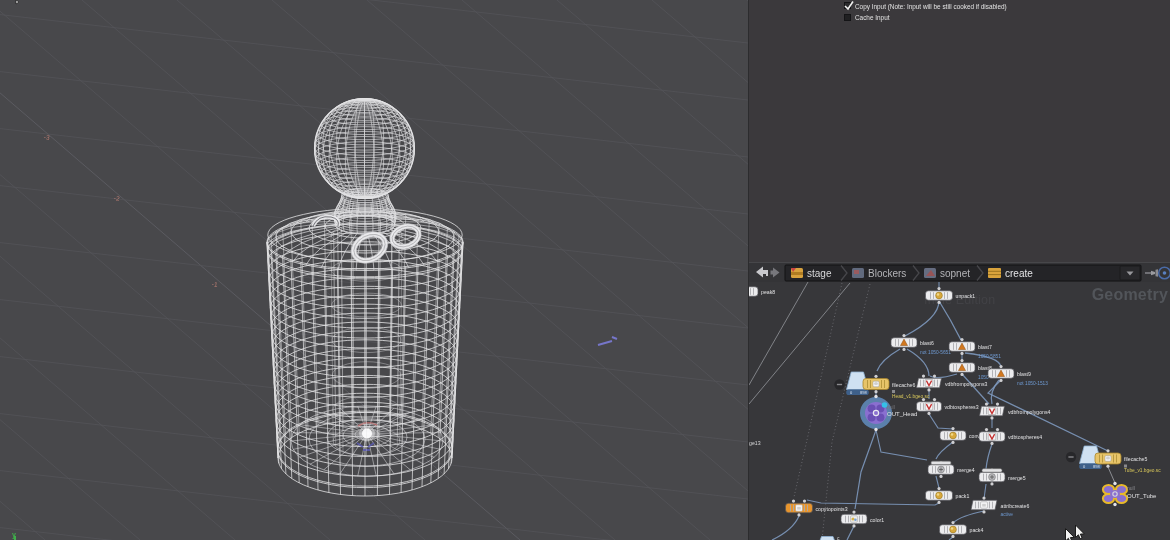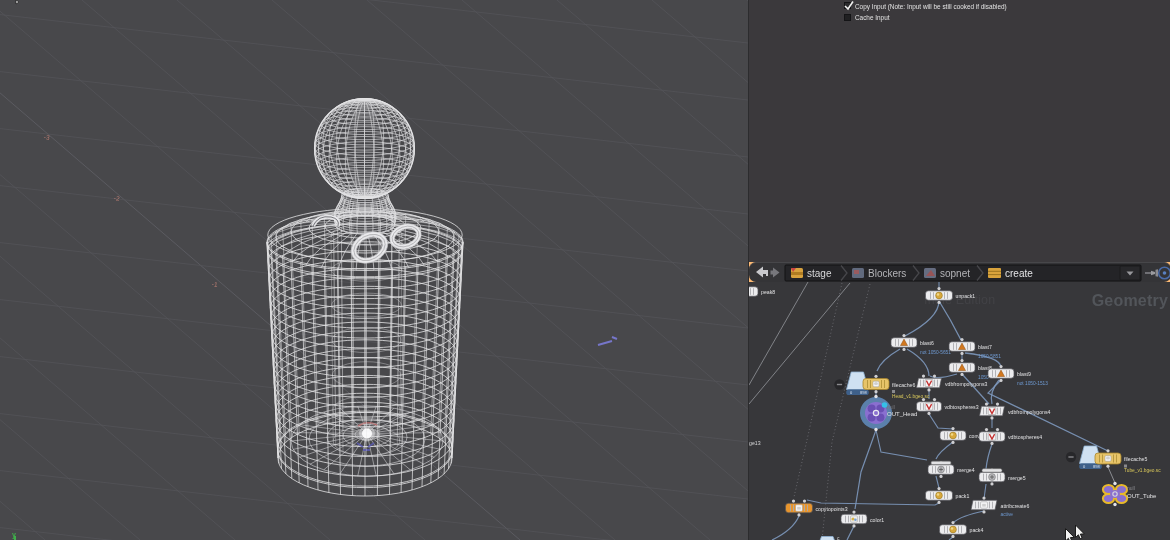--- a/index.html
+++ b/index.html
@@ -1,19 +1,19 @@
 <!DOCTYPE html>
 <html><head><meta charset="utf-8"><style>
 * { margin:0; padding:0; box-sizing:border-box; }
 body { width:1170px; height:540px; overflow:hidden; background:#48484b; font-family:"Liberation Sans", sans-serif; }
 #root { position:relative; width:1170px; height:540px; }
 #vp { position:absolute; left:0; top:0; width:748px; height:540px; background:#48484b; overflow:hidden; }
 #right { position:absolute; left:748px; top:0; width:422px; height:540px; background:#fdba74; border-left:1px solid #2c2c2e; }
 #params { position:absolute; left:0; top:0; width:422px; height:262px; background:#3b393c; }
-#toolbar { position:absolute; left:0; top:262px; width:422px; height:20px; background:#343437; border-top:1px solid #47474a;border-radius:7px; }
+#toolbar { position:absolute; left:0; top:262px; width:422px; height:20px; background:#343437; border-top:1px solid #47474a; }
 #net { position:absolute; left:0; top:282px; width:422px; height:258px; background:#37373a; overflow:hidden; }
 .cbrow { position:absolute; font-size:7.8px; color:#e2e2e2; transform:scaleX(0.82); transform-origin:left top; white-space:nowrap; }
 .cb { position:absolute; width:7px; height:7px; background:#202022; border:1px solid #141416; }
 .wm { position:absolute; font-size:12.5px; color:#424246; letter-spacing:0.2px; white-space:nowrap; }
 text { font-family:"Liberation Sans", sans-serif; }
 </style></head>
 <body>
 <div id="root">
   <div id="vp">
     <svg width="748" height="540" viewBox="0 0 748 540">
@@ -371,21 +371,21 @@
         <path d="M 396 10 L 402 10" stroke="#9a9a9e" stroke-width="1.2" fill="none"></path>
           <path d="M 402 7.8 L 402 12.2 L 406 11 L 406 9 Z" fill="#9a9a9e"></path>
           <path d="M 406.5 6.8 L 409 6.2 L 409 13.8 L 406.5 13.2 Z" fill="#8a8a8e"></path>
 
         <circle cx="415.5" cy="10" r="5.8" fill="none" stroke="#4a6ba8" stroke-width="1.5"></circle>
         <circle cx="415.5" cy="10" r="1.8" fill="#5a80c0"></circle>
       </svg>
     </div>
     <div id="net">
       <div class="wm" style="left:175px; top:11px;">Indie Edition</div>
-      <div class="wm" style="right:3px; top:10px; font-weight:bold; color:#52555a; font-size:16px;text-align:right;">Geometry</div>
+      <div class="wm" style="right:3px; top:4px; font-weight:bold; color:#52555a; font-size:16px;text-align:right;">Geometry</div>
       <svg style="position:absolute; left:0; top:0;" width="422" height="258" viewBox="0 0 422 258">
         <path d="M 59.0 0.0 L 0.0 103.0" stroke="#93969b" stroke-width="1.0" fill="none" opacity="0.8"></path>
 <path d="M 101.0 1.0 L 0.0 122.0" stroke="#93969b" stroke-width="1.0" fill="none" opacity="0.8"></path>
 <path d="M 93.0 1.0 L 58.0 158.0 L 45.0 215.0" stroke="#9a9aa2" stroke-width="0.9" fill="none" opacity="0.65" stroke-dasharray="0.8 2.6"></path>
 <path d="M 121.0 2.0 L 83.0 160.0 L 73.0 258.0" stroke="#9a9aa2" stroke-width="0.9" fill="none" opacity="0.65" stroke-dasharray="0.8 2.6"></path>
 <path d="M 190.0 19.0 Q 190.0 36.0 156.0 54.0" stroke="#7d98bd" stroke-width="1.3" fill="none" opacity="0.9"></path>
 <path d="M 190.0 19.0 Q 202.0 38.0 212.0 58.0" stroke="#7d98bd" stroke-width="1.3" fill="none" opacity="0.9"></path>
 <path d="M 190.0 0.0 L 190.0 8.0" stroke="#7d98bd" stroke-width="1.1" fill="none" opacity="0.9"></path>
 <path d="M 151.0 67.0 Q 132.0 78.0 128.0 89.0" stroke="#7d98bd" stroke-width="1.3" fill="none" opacity="0.9"></path>
 <path d="M 158.0 67.0 Q 180.0 80.0 180.0 94.0" stroke="#7d98bd" stroke-width="1.3" fill="none" opacity="0.9"></path>

